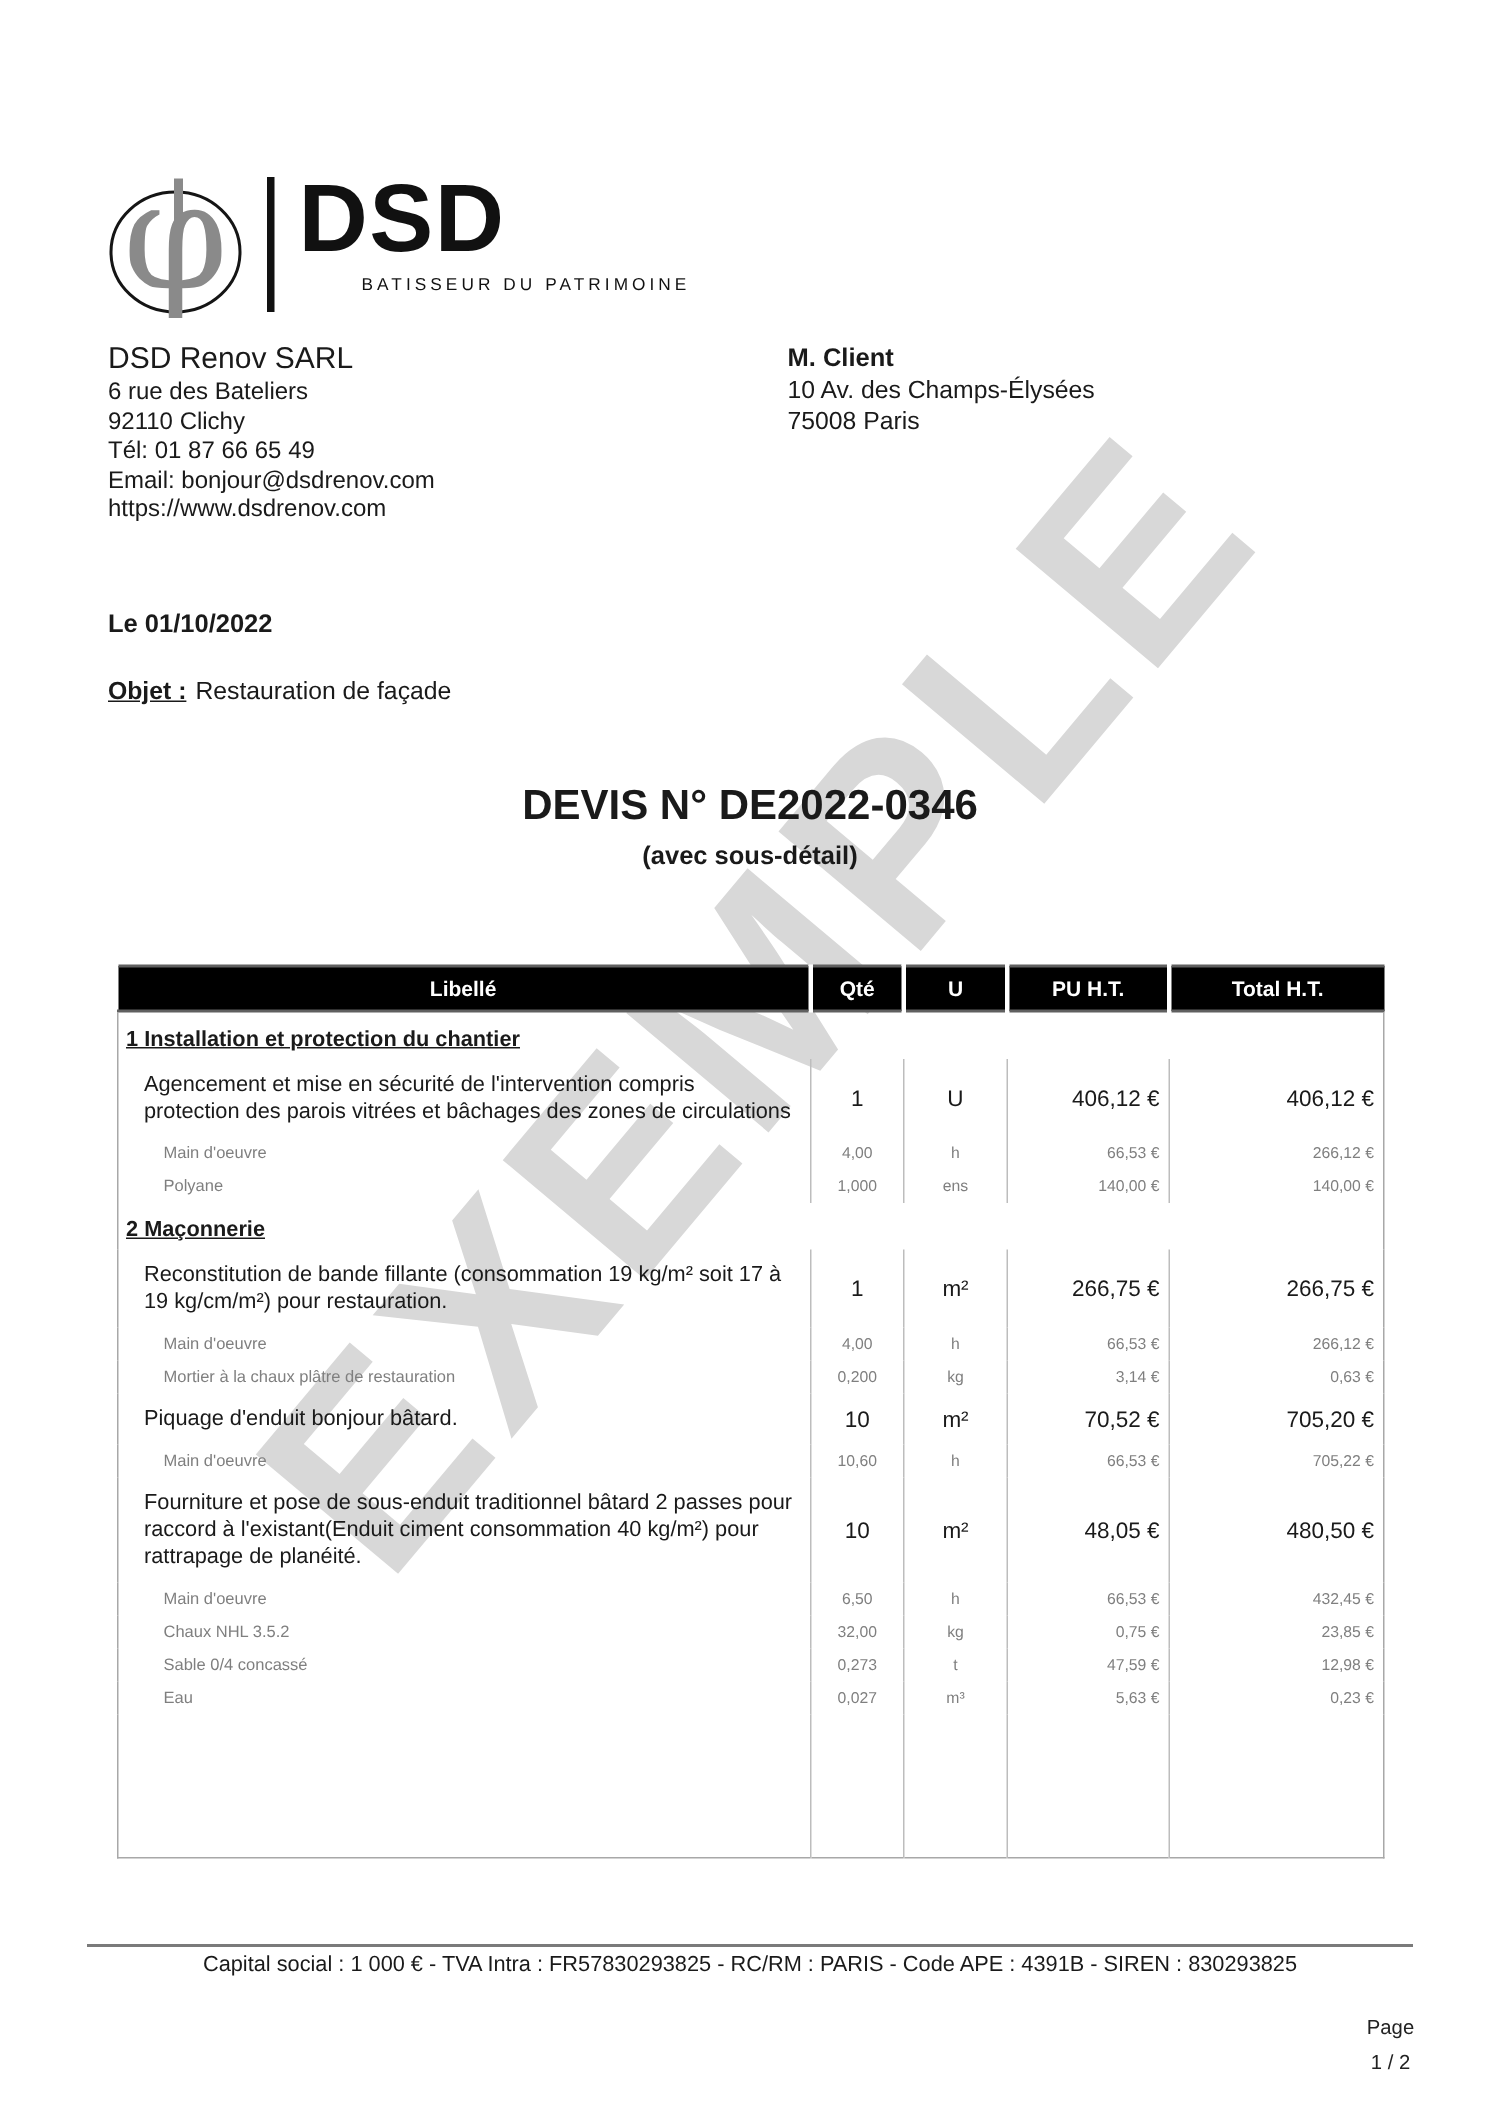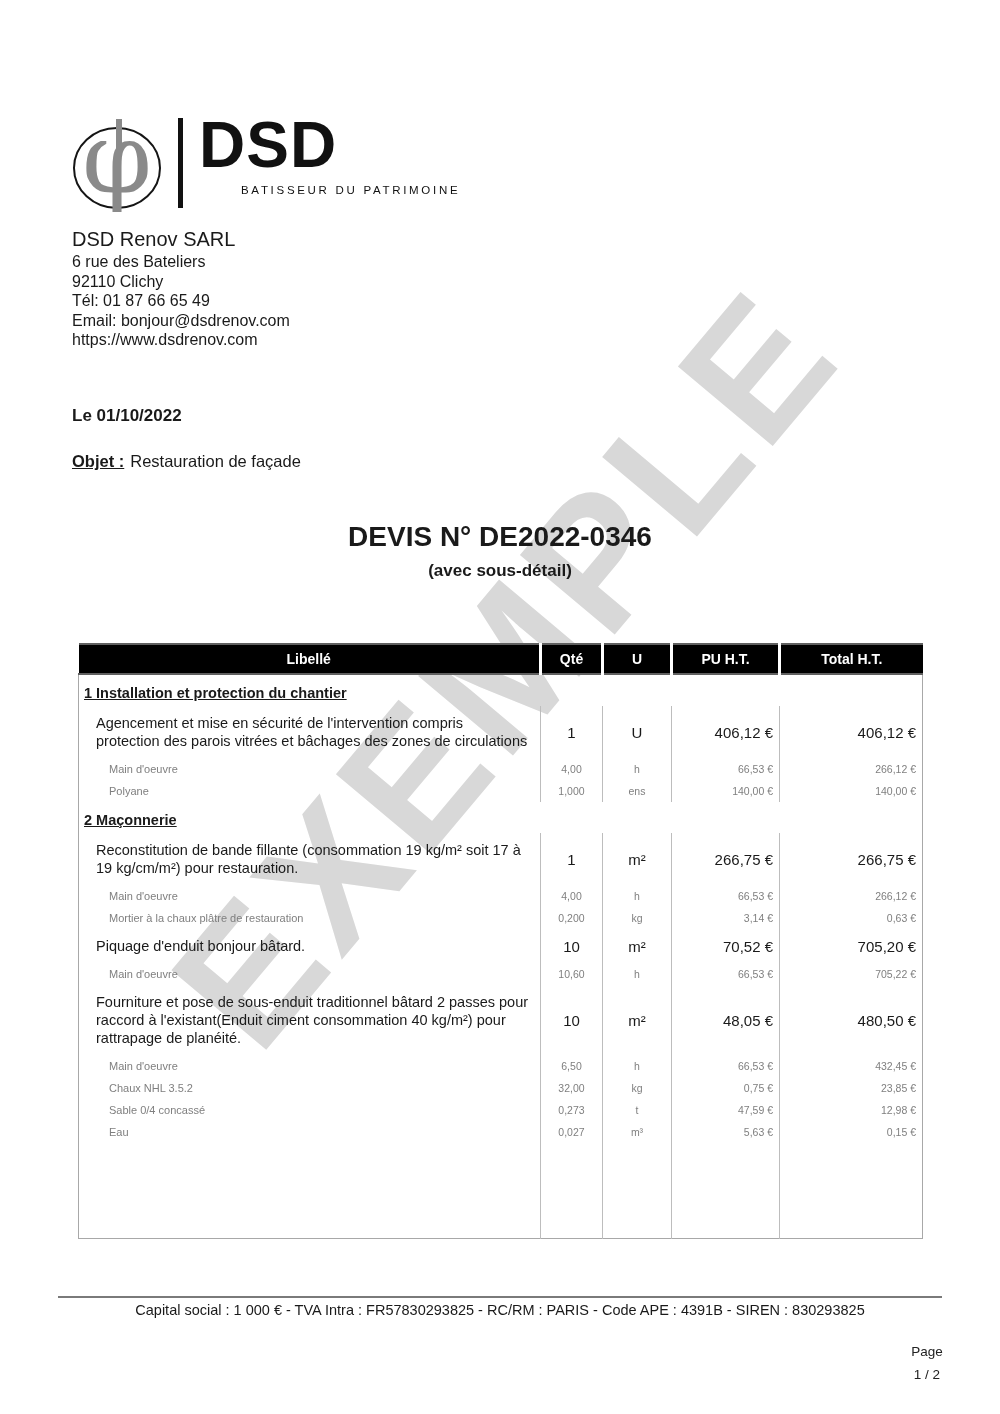--- a/index.html
+++ b/index.html
@@ -103,20 +103,25 @@
 
   <div class="company">
     <div class="name">DSD Renov SARL</div>
     <div class="line">6 rue des Bateliers</div>
     <div class="line">92110 Clichy</div>
     <div class="line">Tél: 01 87 66 65 49</div>
     <div class="line">Email: bonjour@dsdrenov.com</div>
     <div class="line">https://www.dsdrenov.com</div>
   </div>
 
+  <div class="client">
+    <div class="name">M. Client</div>
+    <div class="line">10 Av. des Champs-Élysées</div>
+    <div class="line">75008 Paris</div>
+  </div>
 
   <div class="date-line">Le 01/10/2022</div>
 
   <div class="subject">
     <span class="obj-label">Objet :</span><span>Restauration de façade</span>
   </div>
 
   <div class="doc-title">DEVIS N° DE2022-0346</div>
   <div class="doc-subtitle">(avec sous-détail)</div>
 
@@ -226,21 +231,21 @@
           <td class="c-qty">0,273</td>
           <td class="c-unit">t</td>
           <td class="c-pu">47,59 €</td>
           <td class="c-total">12,98 €</td>
         </tr>
         <tr class="detail-row">
           <td class="c-label">Eau</td>
           <td class="c-qty">0,027</td>
           <td class="c-unit">m³</td>
           <td class="c-pu">5,63 €</td>
-          <td class="c-total">0,15 €</td>
+          <td class="c-total">0,23 €</td>
         </tr>
         <tr class="spacer-row">
           <td></td>
           <td></td>
           <td></td>
           <td></td>
           <td></td>
         </tr>
       </tbody>
   </table>

